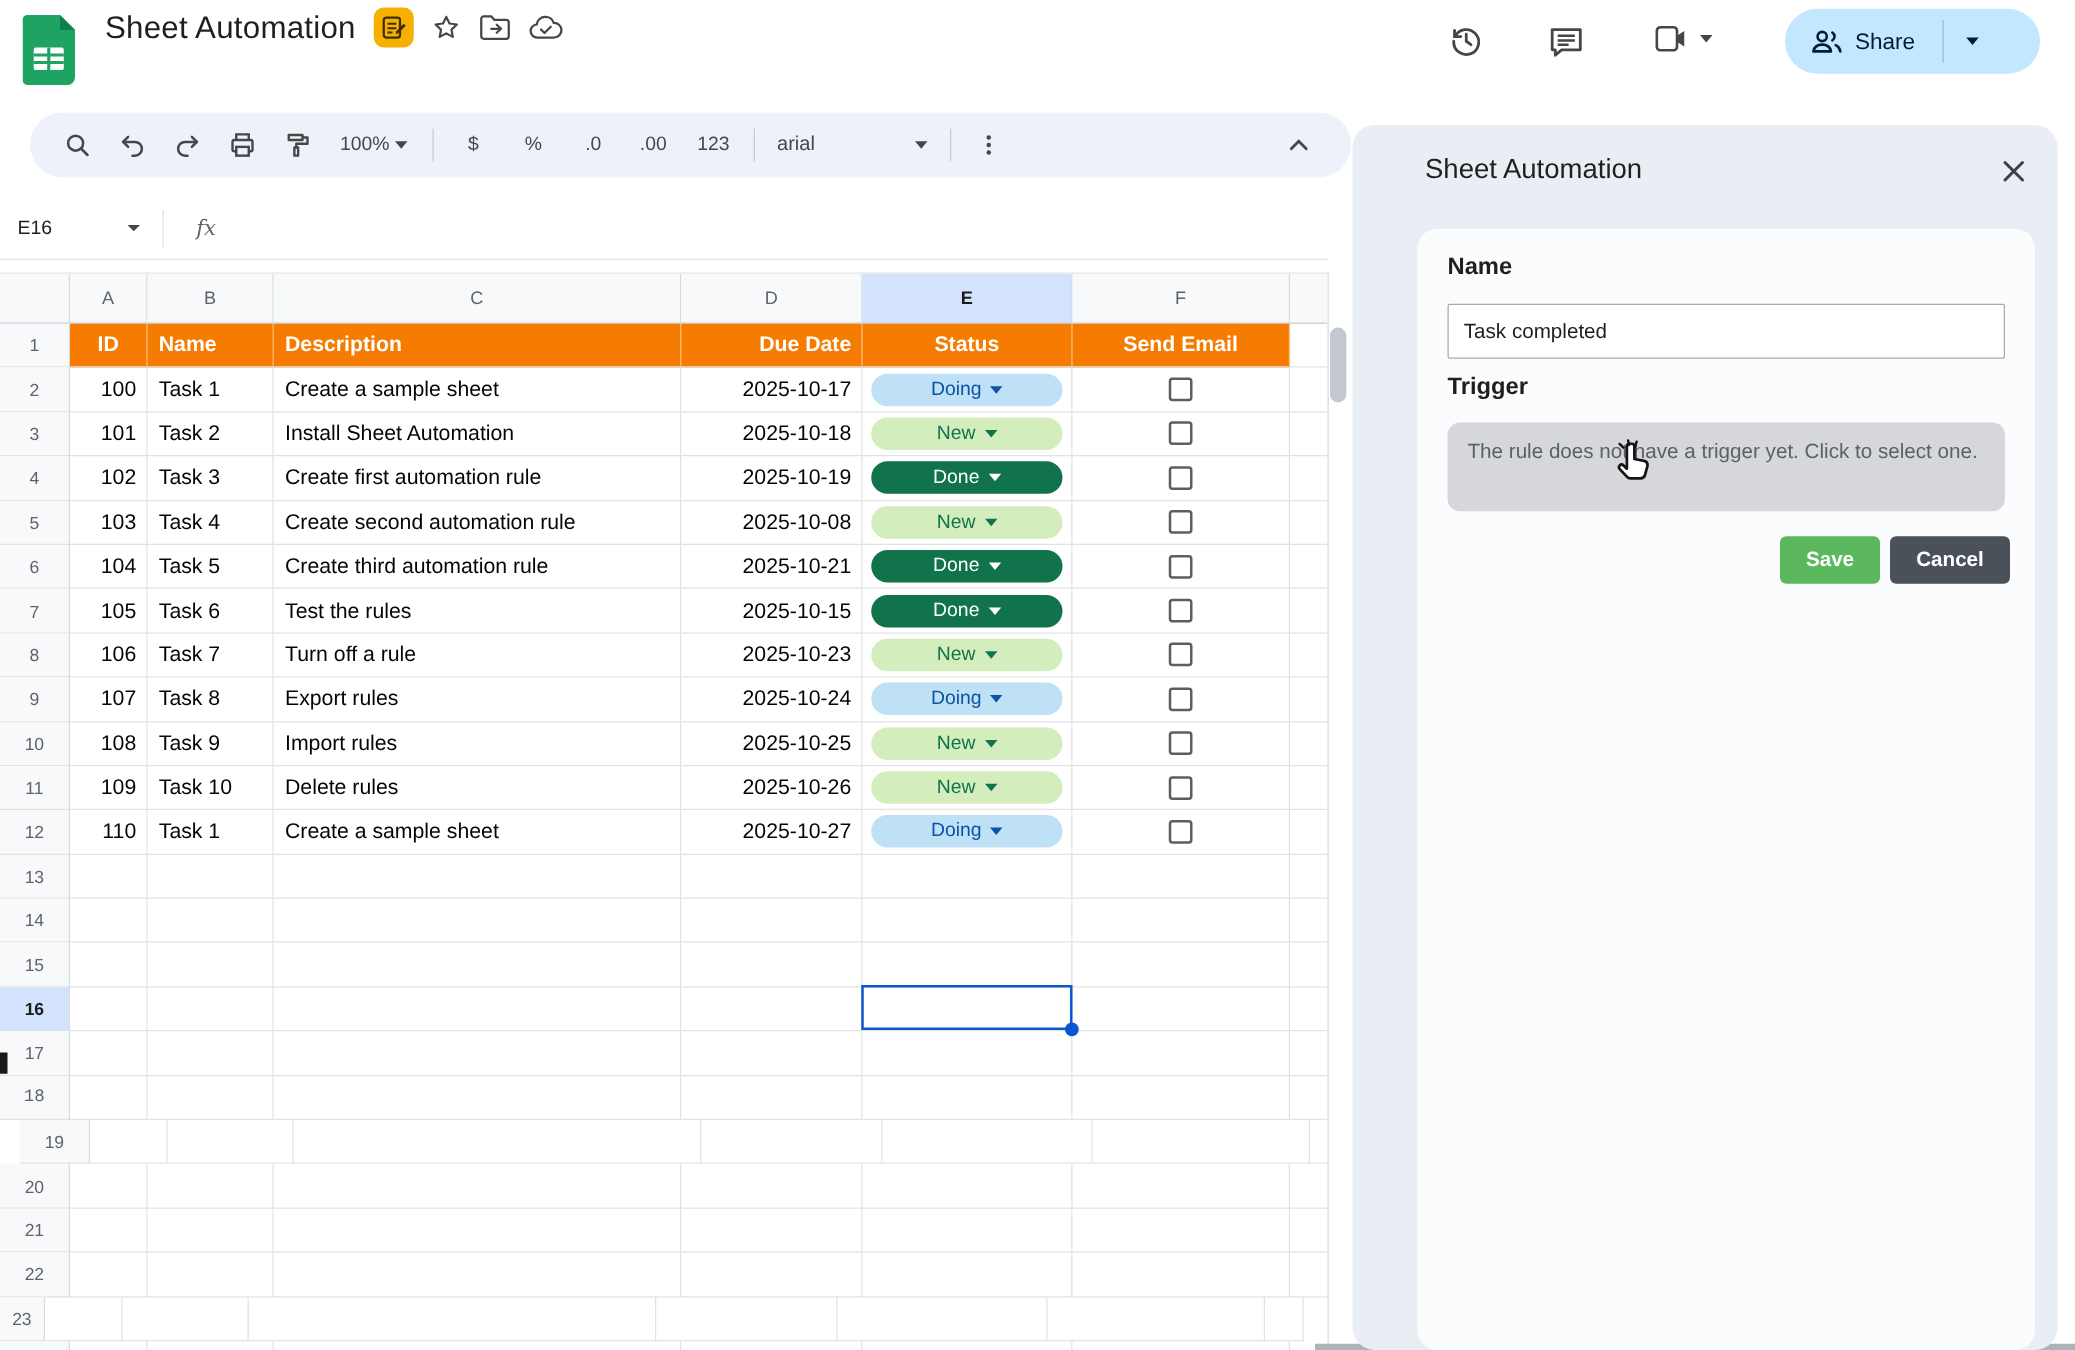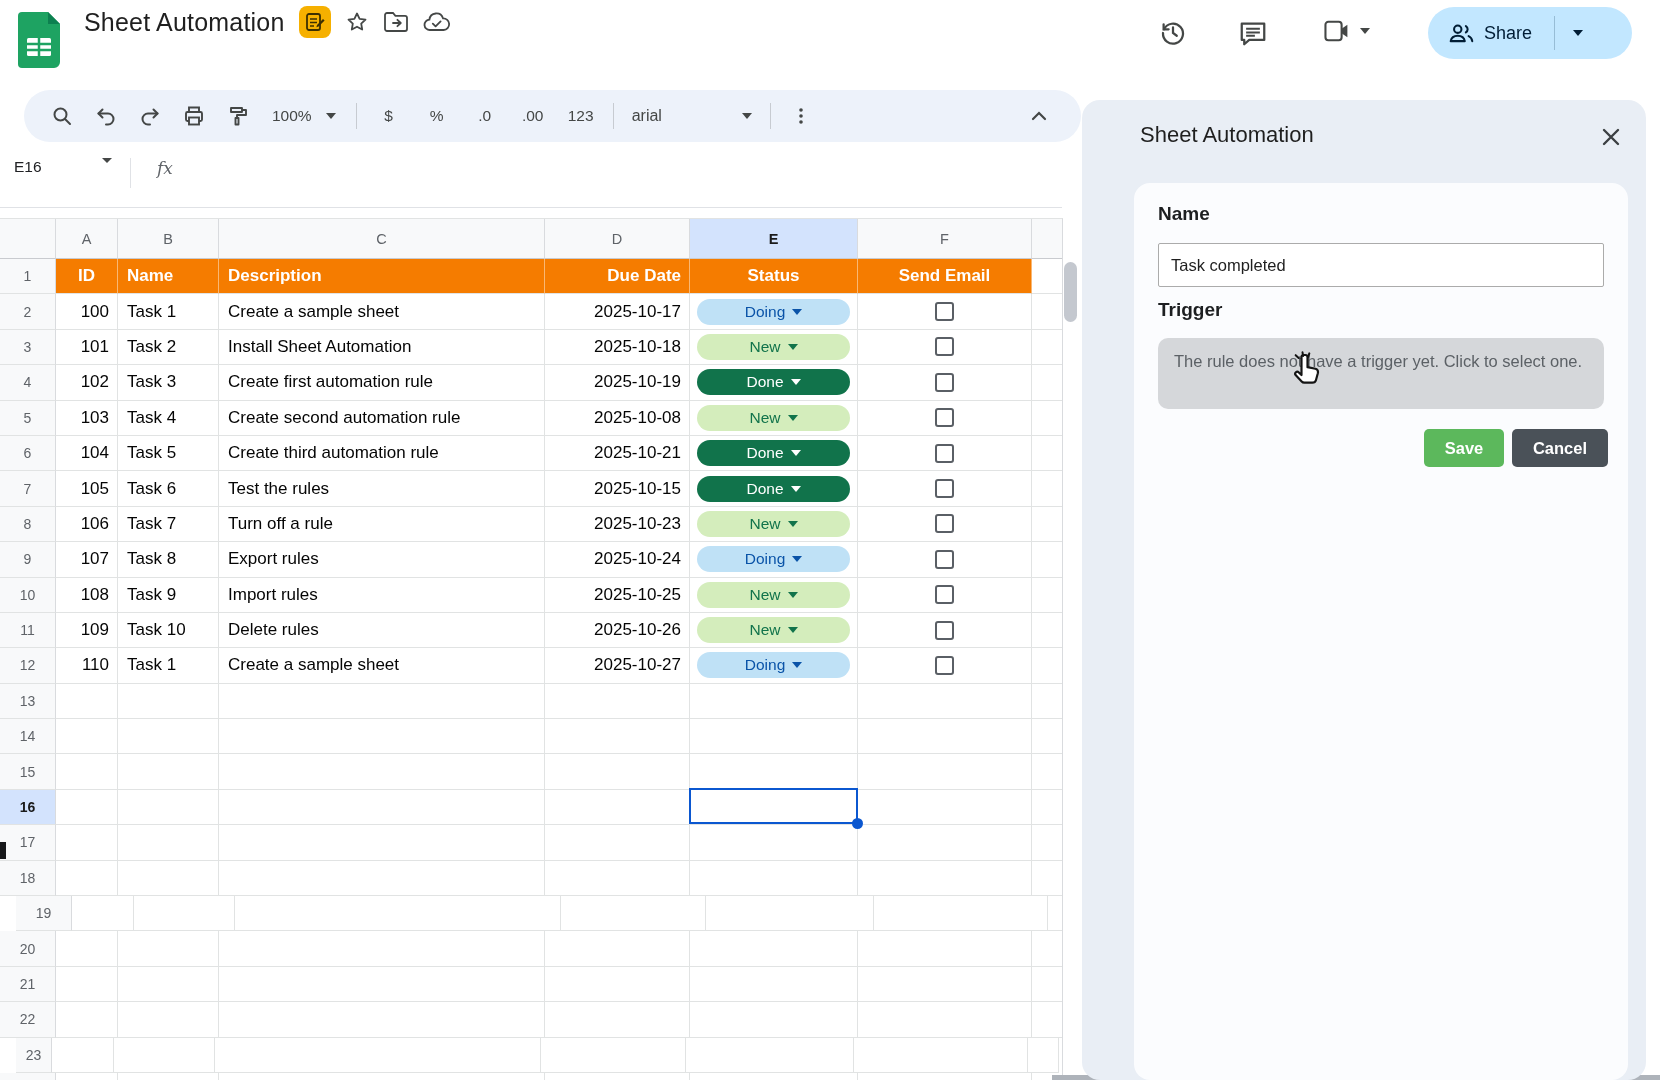--- a/index.html
+++ b/index.html
@@ -29,25 +29,25 @@
               background:var(--share-bg);display:flex;align-items:center;color:var(--share-ink)}
   .share-pill .lbl{font-size:18px;font-weight:500;margin-left:10px}
   .share-div{width:1px;height:34px;background:rgba(0,40,70,.22);margin-left:22px}
   
   .toolbar{position:absolute;left:24px;top:90px;width:1057px;height:52px;border-radius:26px;
            background:var(--toolbar-bg);display:flex;align-items:center;color:var(--icon)}
   .tb-btn{width:44px;height:40px;display:flex;align-items:center;justify-content:center;border-radius:6px}
   .tb-text{font-size:15.5px;font-weight:500;color:#444746}
   .tb-div{width:1px;height:26px;background:#c7cbd1;margin:0 8px}
   .tb-caret{width:0;height:0;border-left:5px solid transparent;border-right:5px solid transparent;border-top:6px solid #444746}
-  .zoom-ctl{display:flex;align-items:center;gap:14px;padding:0 12px}
+  .zoom-ctl{display:flex;align-items:center;gap:4px;padding:0 12px}
   .font-ctl{display:flex;align-items:center;justify-content:space-between;width:140px;padding:0 10px}
   
   .fbar{position:absolute;left:0;top:158px;width:1062px;height:50px;background:#fff;
-        border-bottom:1px solid #e0e2e6;display:flex;align-items:flex-start}
+        border-bottom:1px solid #e0e2e6;display:flex;align-items:center}
   .cellref{font-size:15.5px;color:#202124;margin-left:14px;width:88px}
   .fx{font-family:"DejaVu Serif",serif;font-style:italic;font-size:17px;color:#5f6368;margin-left:26px}
   .fbar-div{width:1px;height:30px;background:#e0e2e6;margin-left:18px}
   
   .grid{position:absolute;left:0;top:218px;width:1063px;height:862px;overflow:hidden;
         border-top:1px solid var(--grid-line);border-right:1px solid #d9dbde;background:#fff}
   .grow{display:flex}
   .gc{border-right:1px solid var(--grid-line);border-bottom:1px solid var(--grid-line);
       display:flex;align-items:center;overflow:hidden;flex:0 0 auto;height:100%}
   .hdr{background:var(--hdr-bg);justify-content:center;font-size:14.5px;color:#5f6368;
@@ -632,21 +632,21 @@
         </div>
         <div class="gc " style="width: 62px;"></div>
         <div class="gc " style="width: 101px;"></div>
         <div class="gc " style="width: 326px;"></div>
         <div class="gc " style="width: 145px;"></div>
         <div class="gc " style="width: 168px;"></div>
         <div class="gc " style="width: 174px;"></div>
         <div class="gc " style="width: 31px;"></div>
       </div>
       <div class="grow" style="height: 35.4px;">
-        <div class="gc rowhdr" style="width: 56px;">
+        <div class="gc rowhdr" style="width: 56px; font-family: Liberation Mono, monospace;">
           <span>18</span>
         </div>
         <div class="gc " style="width: 62px;"></div>
         <div class="gc " style="width: 101px;"></div>
         <div class="gc " style="width: 326px;"></div>
         <div class="gc " style="width: 145px;"></div>
         <div class="gc " style="width: 168px;"></div>
         <div class="gc " style="width: 174px;"></div>
         <div class="gc " style="width: 31px;"></div>
       </div>
@@ -692,21 +692,21 @@
         </div>
         <div class="gc " style="width: 62px;"></div>
         <div class="gc " style="width: 101px;"></div>
         <div class="gc " style="width: 326px;"></div>
         <div class="gc " style="width: 145px;"></div>
         <div class="gc " style="width: 168px;"></div>
         <div class="gc " style="width: 174px;"></div>
         <div class="gc " style="width: 31px;"></div>
       </div>
       <div class="grow" style="height: 35.4px;">
-        <div class="gc rowhdr" style="width: 36px; margin-left: 16px;">
+        <div class="gc rowhdr" style="width: 36px;">
           <span>23</span>
         </div>
         <div class="gc " style="width: 62px;"></div>
         <div class="gc " style="width: 101px;"></div>
         <div class="gc " style="width: 326px;"></div>
         <div class="gc " style="width: 145px;"></div>
         <div class="gc " style="width: 168px;"></div>
         <div class="gc " style="width: 174px;"></div>
         <div class="gc " style="width: 31px;"></div>
       </div>

